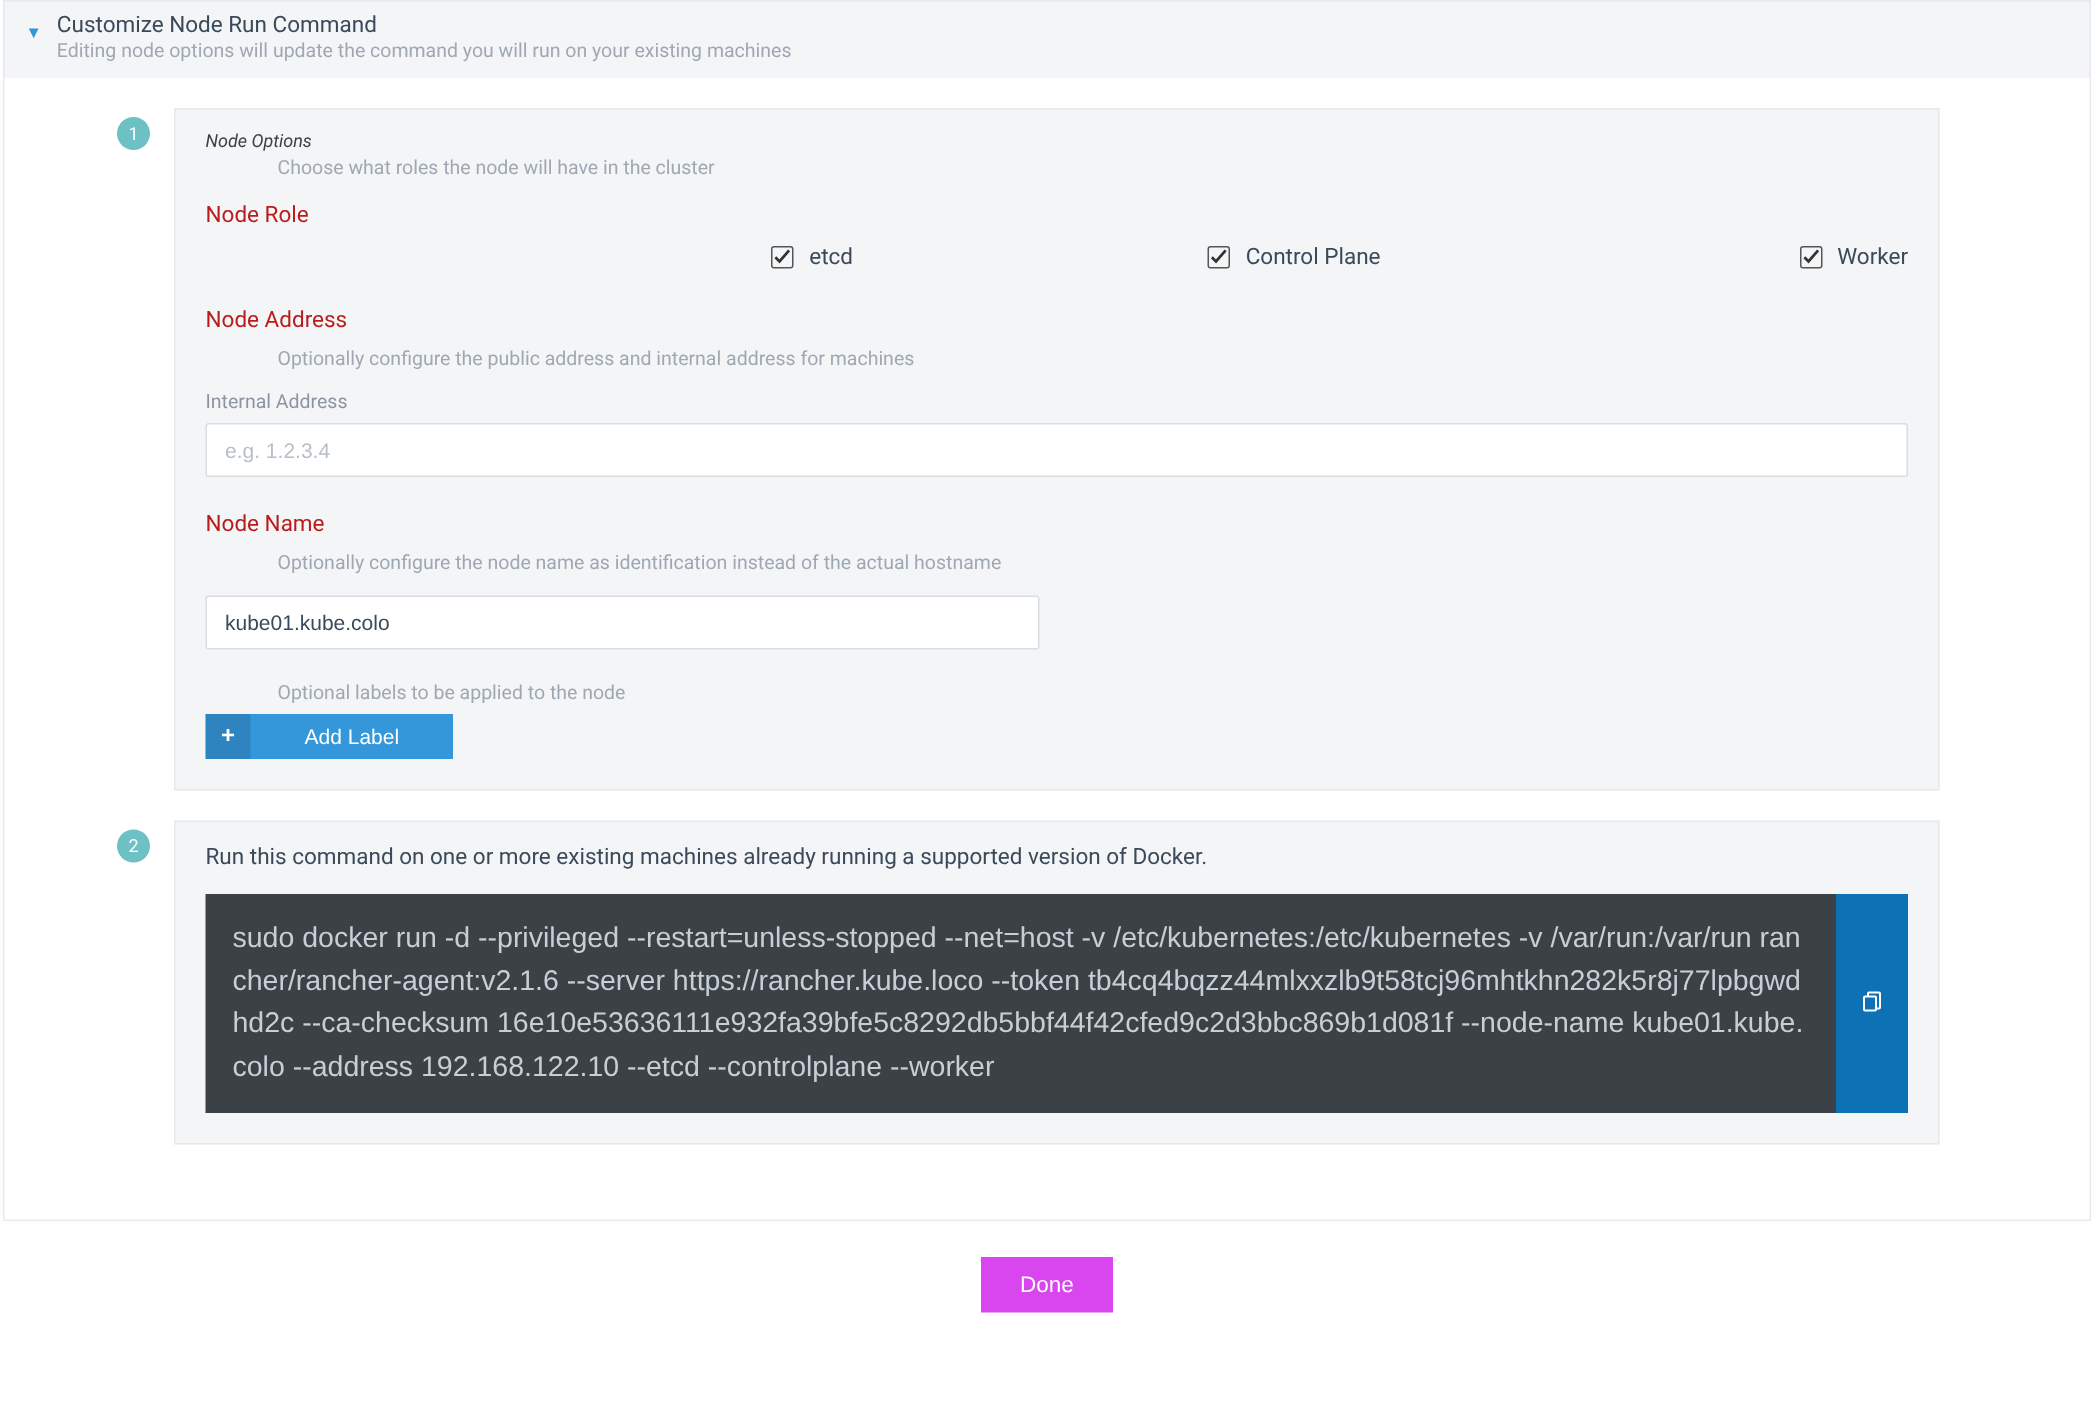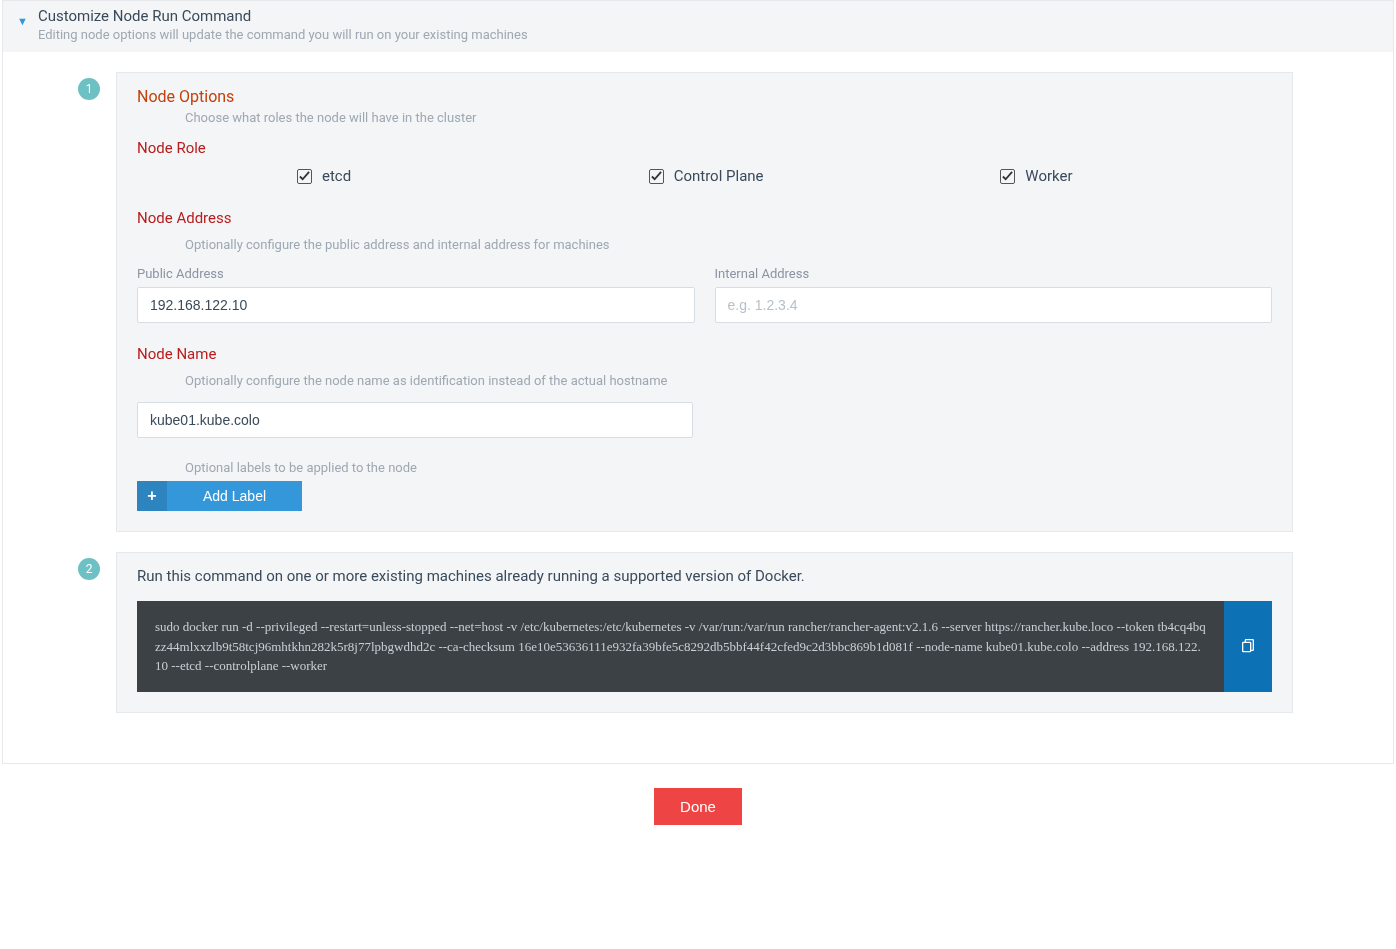--- a/index.html
+++ b/index.html
@@ -65,45 +65,46 @@
     margin-top: 6px;
     flex-shrink: 0;
   }
   .step-body-wrap {
     flex: 1;
     background: #f4f5f7;
     border: 1px solid #e6e8eb;
     padding: 14px 20px 20px 20px;
   }
   .section-title {
-    font-size: 16px;
-    color: #c2410c;
+    font-size: 12px;
+    color: #404040;
     font-weight: 400;
     margin-bottom: 4px;
+    font-style: italic;
   }
   .section-sub {
     font-size: 13px;
     color: #9ea8b3;
     margin-bottom: 14px;
     margin-left: 48px;
   }
   .section-label {
     font-size: 15px;
     color: #b91c1c;
     margin-bottom: 10px;
   }
   .roles {
     display: flex;
     margin-bottom: 24px;
   }
   .role-cell {
     flex: 1;
     display: flex;
     align-items: center;
-    justify-content: flex-start;
+    justify-content: flex-end;
     padding-left: 160px;
   }
   .role-cell:nth-child(2){ padding-left: 80px; }
   .role-cell:nth-child(3){ padding-left: 80px; }
   .checkbox {
     width: 15px;
     height: 15px;
     border: 1.5px solid #555;
     border-radius: 2px;
     display: inline-flex;
@@ -169,22 +170,22 @@
     margin-bottom: 16px;
     font-weight: 400;
   }
   .cmd-row {
     display: flex;
   }
   .cmd-block {
     flex: 1;
     background: #3c4146;
     color: #c7cfd6;
-    font-family: Liberation Serif, serif;
-    font-size: 13px;
+    font-family: Liberation Sans, sans-serif;
+    font-size: 19px;
     padding: 16px 18px;
     line-height: 1.5;
     word-break: break-all;
     white-space: pre-wrap;
   }
   .copy-btn {
     width: 48px;
     background: #0c72b5;
     display: flex;
     align-items: center;
@@ -192,21 +193,21 @@
     cursor: pointer;
     color: #fff;
   }
   .copy-btn svg { width: 16px; height: 16px; }
   .footer {
     display: flex;
     justify-content: center;
     padding-top: 24px;
   }
   .btn-done {
-    background: #ef4444;
+    background: #d946ef;
     color: #fff;
     border: none;
     padding: 10px 26px;
     font-size: 15px;
     cursor: pointer;
   }
 </style>
 </head>
 <body>
 
@@ -252,24 +253,20 @@
                     <path d="M1 6l3 3 7-8" stroke="#333" stroke-width="2" fill="none"></path>
                   </svg>
               </span>
               <span class="role-label">Worker</span>
             </div>
           </div>
 
           <div class="section-label">Node Address</div>
           <div class="section-sub">Optionally configure the public address and internal address for machines</div>
           <div class="row2">
-            <div class="col">
-              <div class="field-label">Public Address</div>
-              <input type="text" value="192.168.122.10" style="">
-            </div>
             <div class="col">
               <div class="field-label">Internal Address</div>
               <input type="text" placeholder="e.g. 1.2.3.4" style="">
             </div>
           </div>
 
           <div class="spacer"></div>
           <div class="section-label">Node Name</div>
           <div class="section-sub">Optionally configure the node name as identification instead of the actual hostname</div>
           <div class="half-width">

